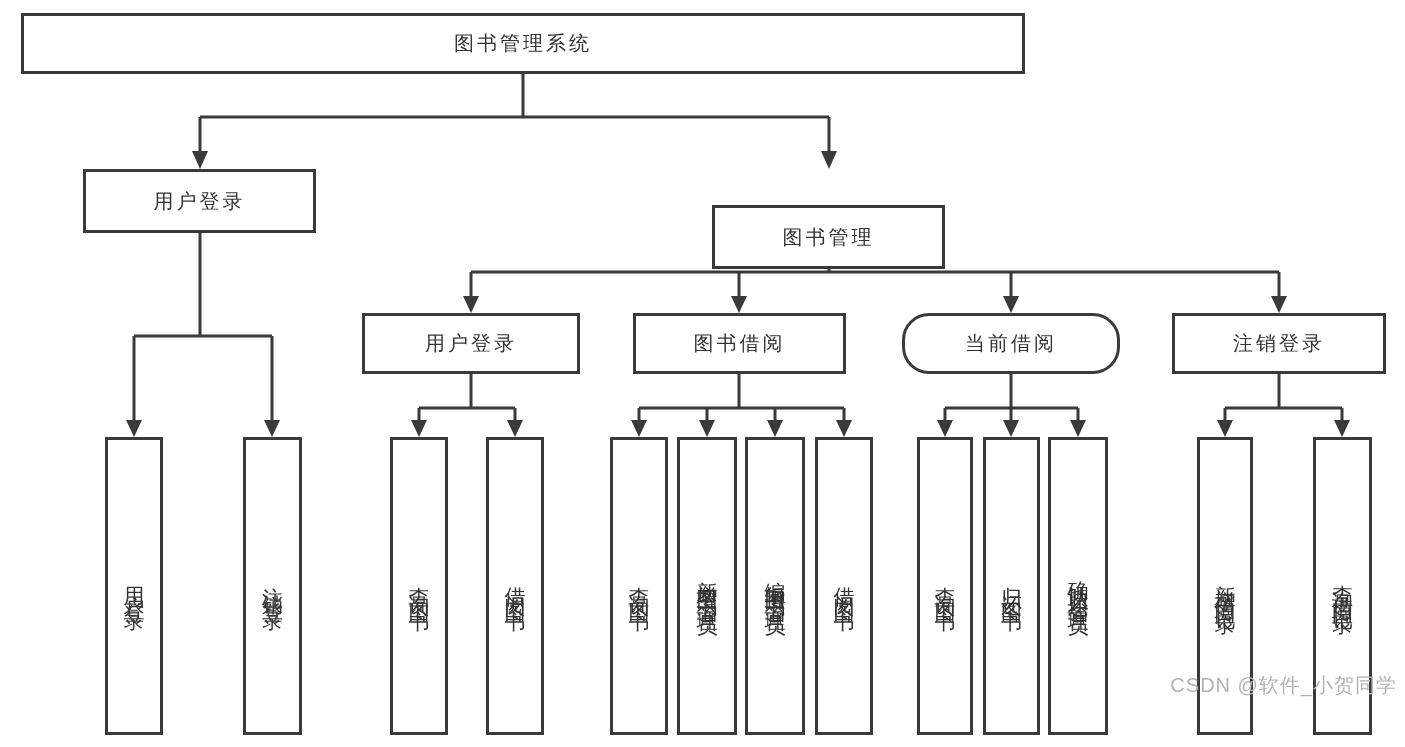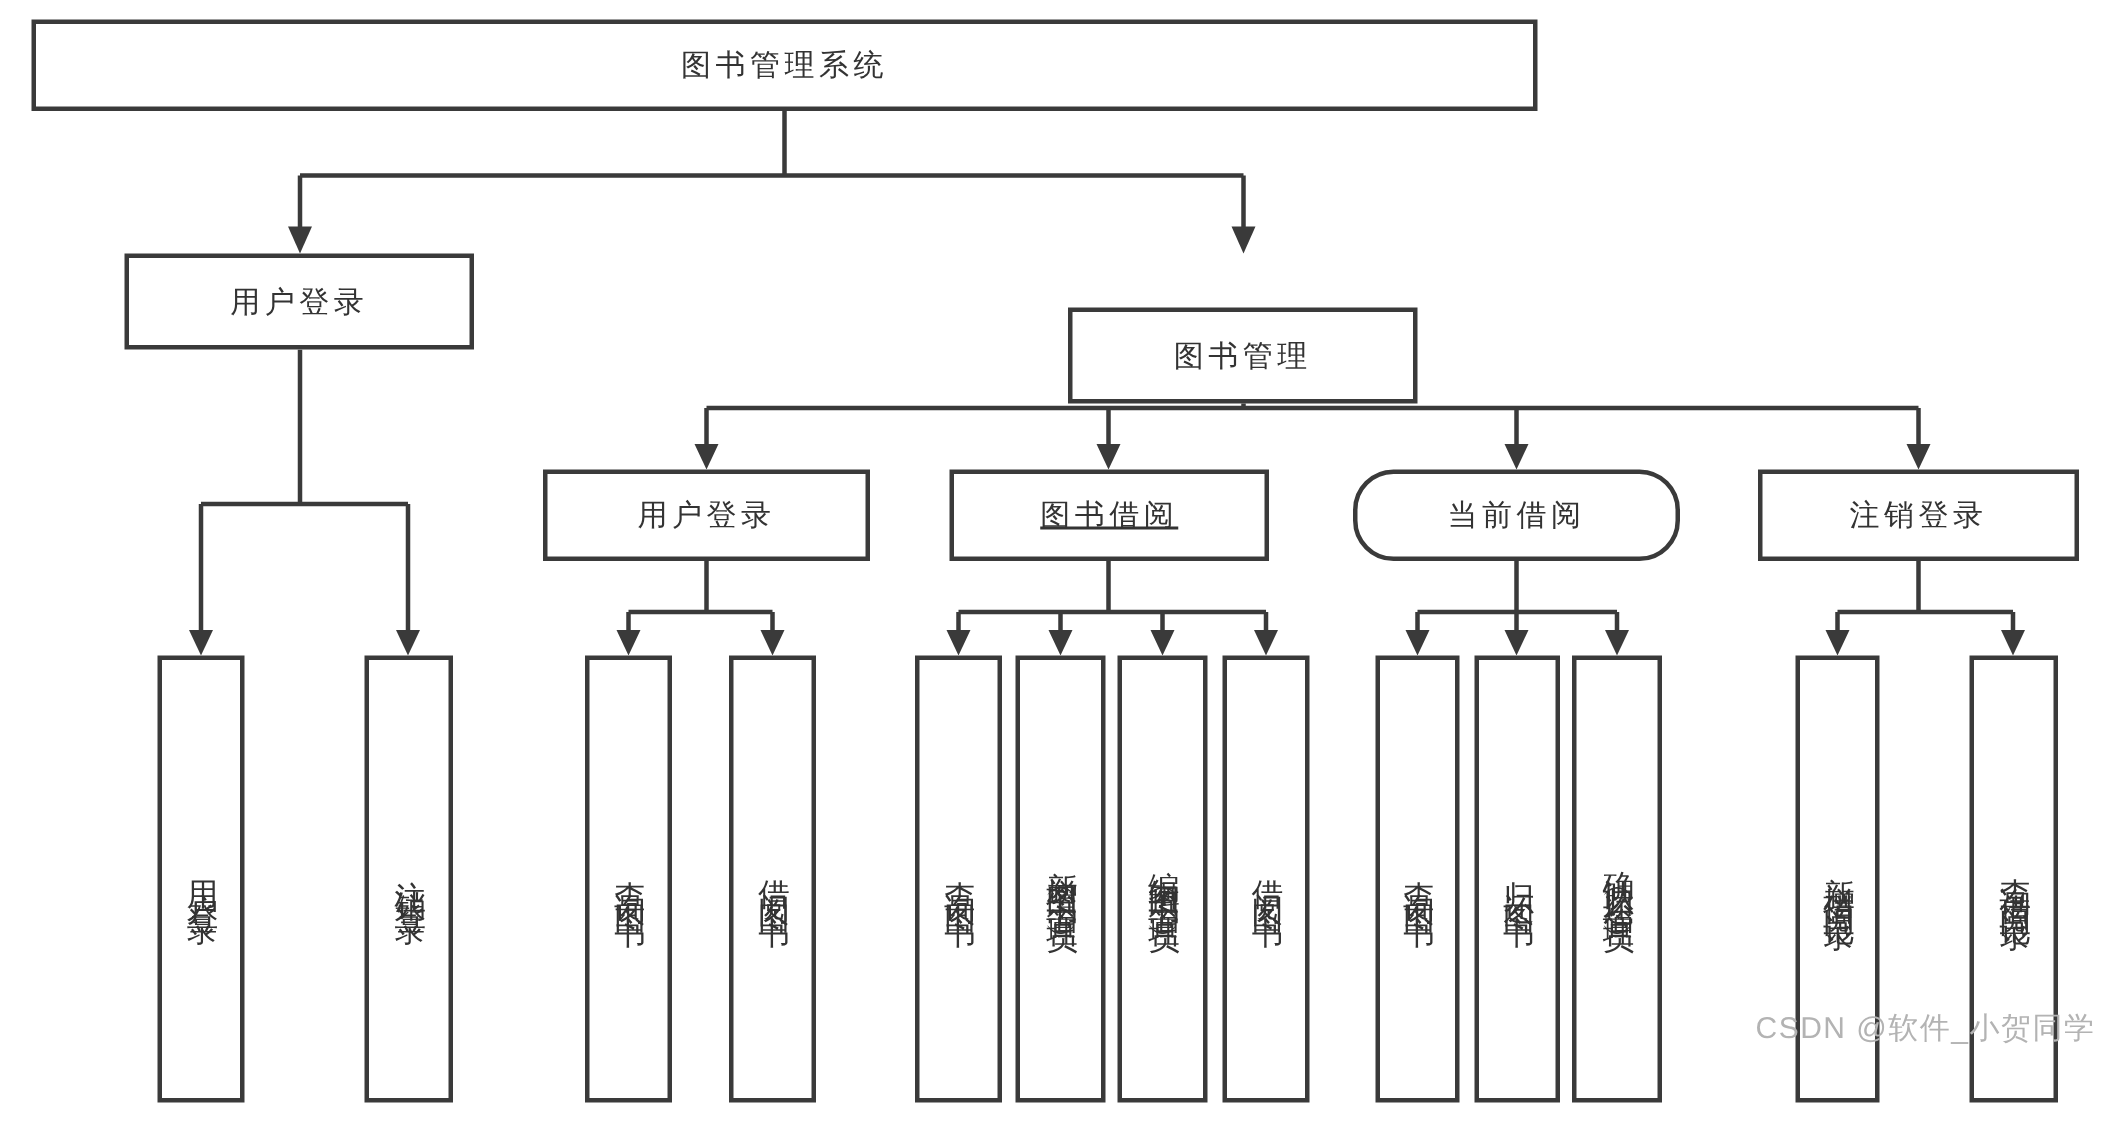--- a/index.html
+++ b/index.html
@@ -110,21 +110,21 @@
       <polygon points="1334,420 1350,420 1342,437"></polygon>
     </g>
   </svg>
 
   <div class="hnode" style="left:21px; top:13px; width:1004px; height:61px;">图书管理系统</div>
 
   <div class="hnode" style="left:83px; top:169px; width:233px; height:64px;">用户登录</div>
   <div class="hnode" style="left:712px; top:167px; width:233px; height:64px;margin-top:38px;">图书管理</div>
 
   <div class="hnode" style="left:362px; top:313px; width:218px; height:61px;">用户登录</div>
-  <div class="hnode" style="left:633px; top:313px; width:213px; height:61px;text-decoration:underline;">图书借阅</div>
+  <div class="hnode" style="left:633px; top:313px; width:213px; height:61px;">图书借阅</div>
   <div class="hnode" style="left:902px; top:313px; width:218px; height:61px;border-radius:27px;">当前借阅</div>
   <div class="hnode" style="left:1172px; top:313px; width:214px; height:61px;">注销登录</div>
 
   <div class="vnode" style="left:105px; width:58px;">用户登录</div>
   <div class="vnode" style="left:243px; width:59px;">注销登录</div>
 
   <div class="vnode" style="left:390px; width:58px;">查询图书</div>
   <div class="vnode" style="left:486px; width:58px;">借阅图书</div>
 
   <div class="vnode" style="left:610px; width:58px;">查询图书</div>

